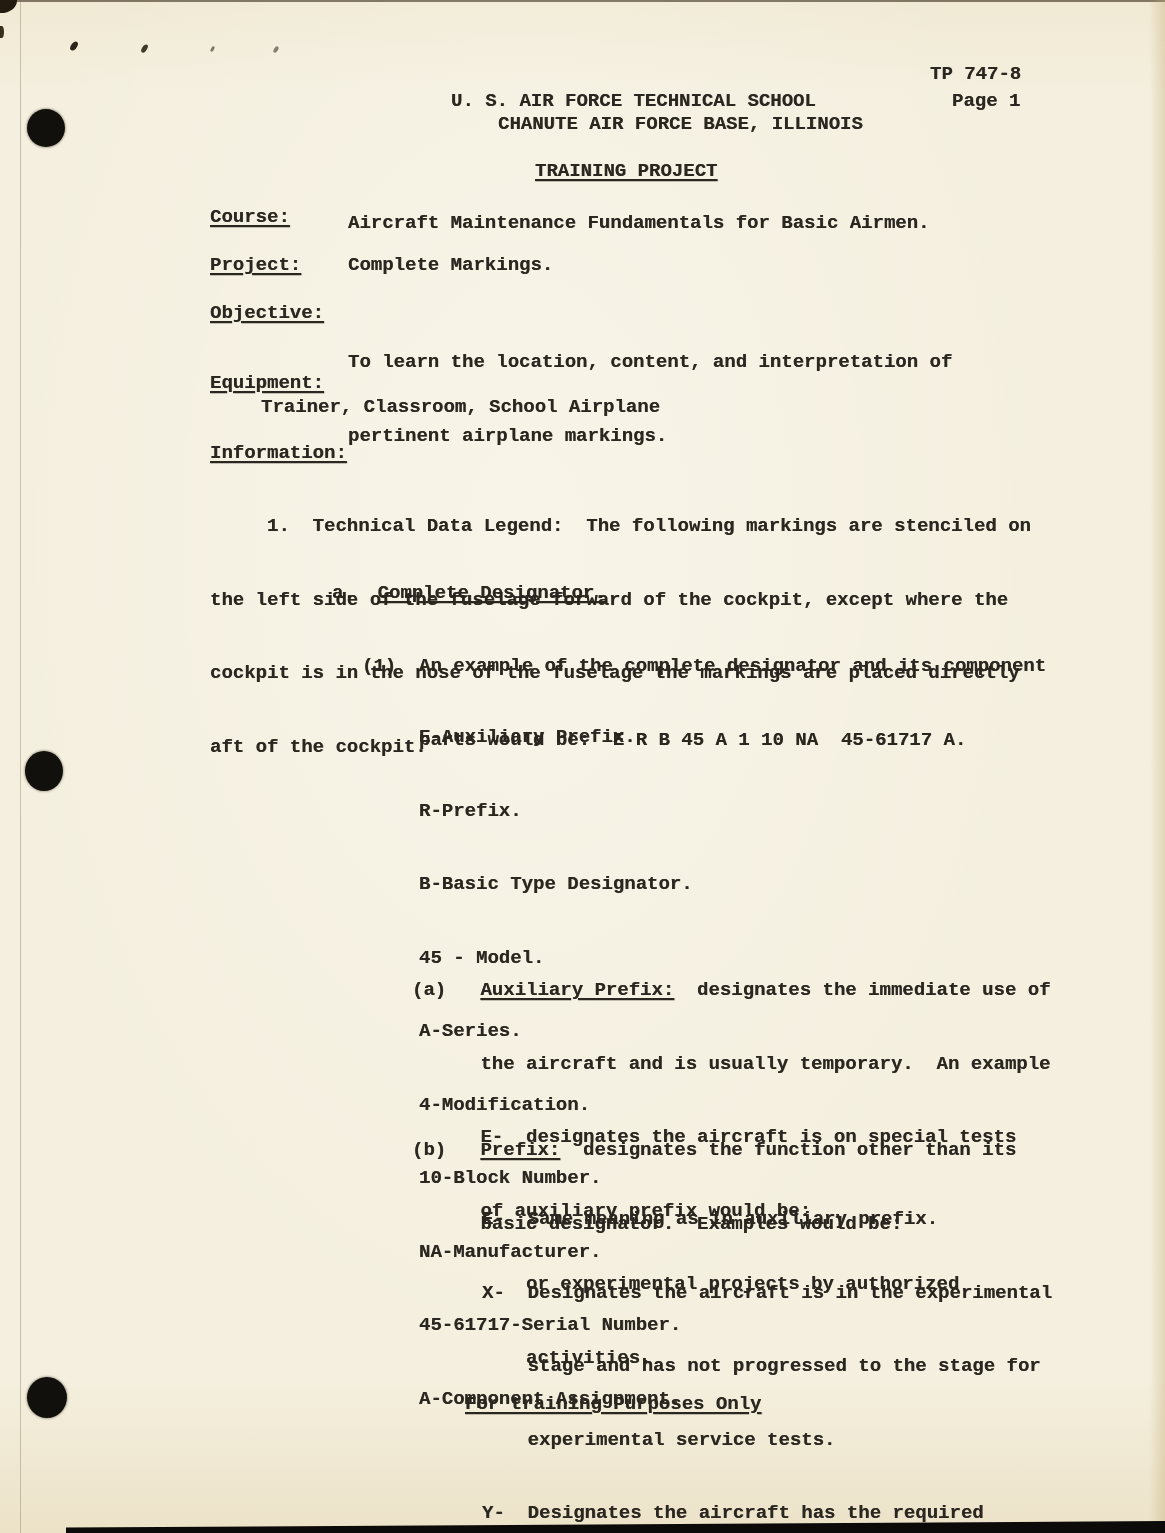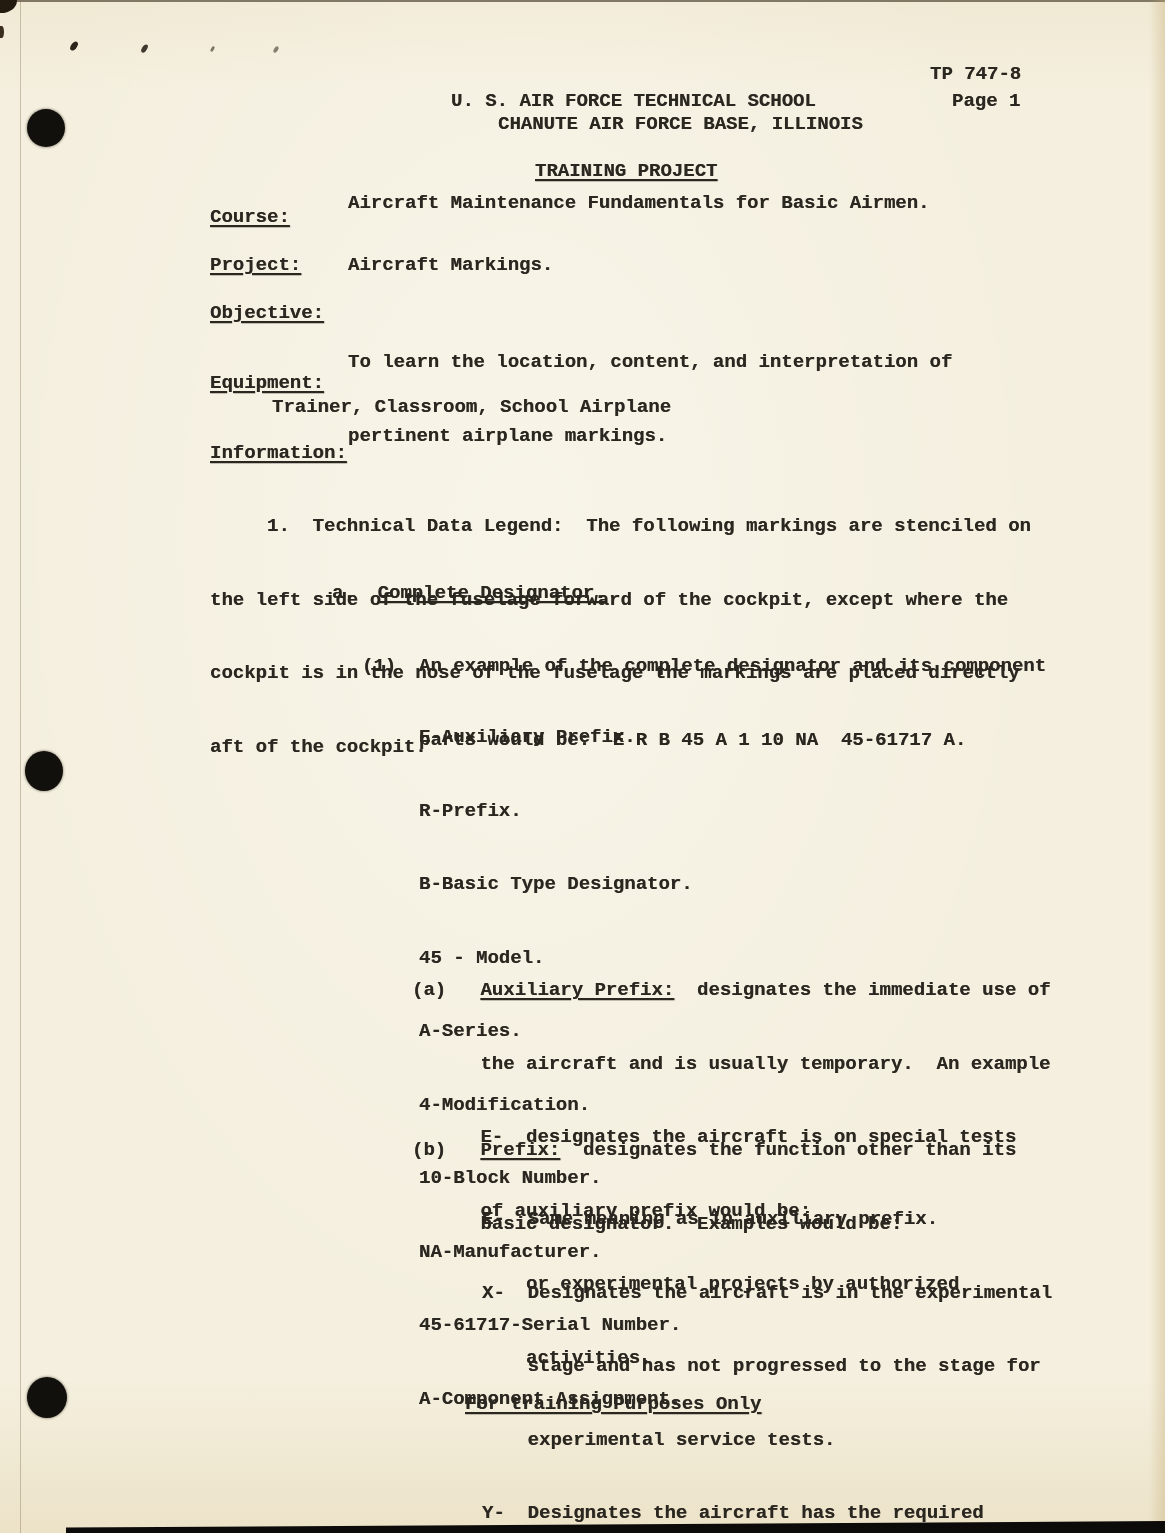--- a/index.html
+++ b/index.html
@@ -28,27 +28,27 @@
   .t { position: absolute; white-space: pre; }
   .u { text-decoration: underline; text-decoration-thickness: 2px; text-underline-offset: 3px; text-align: center; }
 
   
   .docnum        { left: 930px; top: 62px; }
   .pagenum       { left: 952px; top: 89px; }
   .school        { left: 451px; top: 89px; }
   .base          { left: 450px; top: 112px; margin-left: 48px; }
   .title         { left: 535px; top: 159px; }
   .course-label  { left: 210px; top: 205px; }
-  .course-value  { left: 348px; top: 191px; }
+  .course-value  { left: 348px; top: 211px; }
   .project-label { left: 210px; top: 253px; }
   .project-value { left: 348px; top: 253px; }
   .objective-label { left: 210px; top: 301px; }
   .objective-value { left: 348px; top: 301px; }
   .equipment-label { left: 210px; top: 371px; }
-  .equipment-value { left: 272px; top: 395px; text-align: center; }
+  .equipment-value { left: 261px; top: 395px; text-align: center; }
   .information-label { left: 210px; top: 441px; }
   .info-para     { left: 210px; top: 465px; }
   .sec-a-heading { left: 312px; top: 581px; margin-left: 20px; }
   .sub1          { left: 362px; top: 605px; }
   .legend        { left: 419px; top: 676px; }
   .item-a        { left: 412px; top: 929px; }
   .item-b        { left: 412px; top: 1089px; }
   .examples      { left: 482px; top: 1158px; }
   .footer        { left: 465px; top: 1392px; }
 
@@ -93,21 +93,21 @@
   <div class="t docnum">TP 747-8</div>
   <div class="t pagenum">Page 1</div>
   <div class="t school">U. S. AIR FORCE TECHNICAL SCHOOL</div>
   <div class="t base">CHANUTE AIR FORCE BASE, ILLINOIS</div>
   <div class="t title u">TRAINING PROJECT</div>
 
   <div class="t course-label u">Course:</div>
   <div class="t course-value">Aircraft Maintenance Fundamentals for Basic Airmen.</div>
 
   <div class="t project-label u">Project:</div>
-  <div class="t project-value">Aircraft Markings.</div>
+  <div class="t project-value">Complete Markings.</div>
 
   <div class="t objective-label u">Objective:</div>
   <div class="t objective-value">
     <div>To learn the location, content, and interpretation of</div>
     <div>pertinent airplane markings.</div>
   </div>
 
   <div class="t equipment-label u">Equipment:</div>
   <div class="t equipment-value">Trainer, Classroom, School Airplane</div>
 

